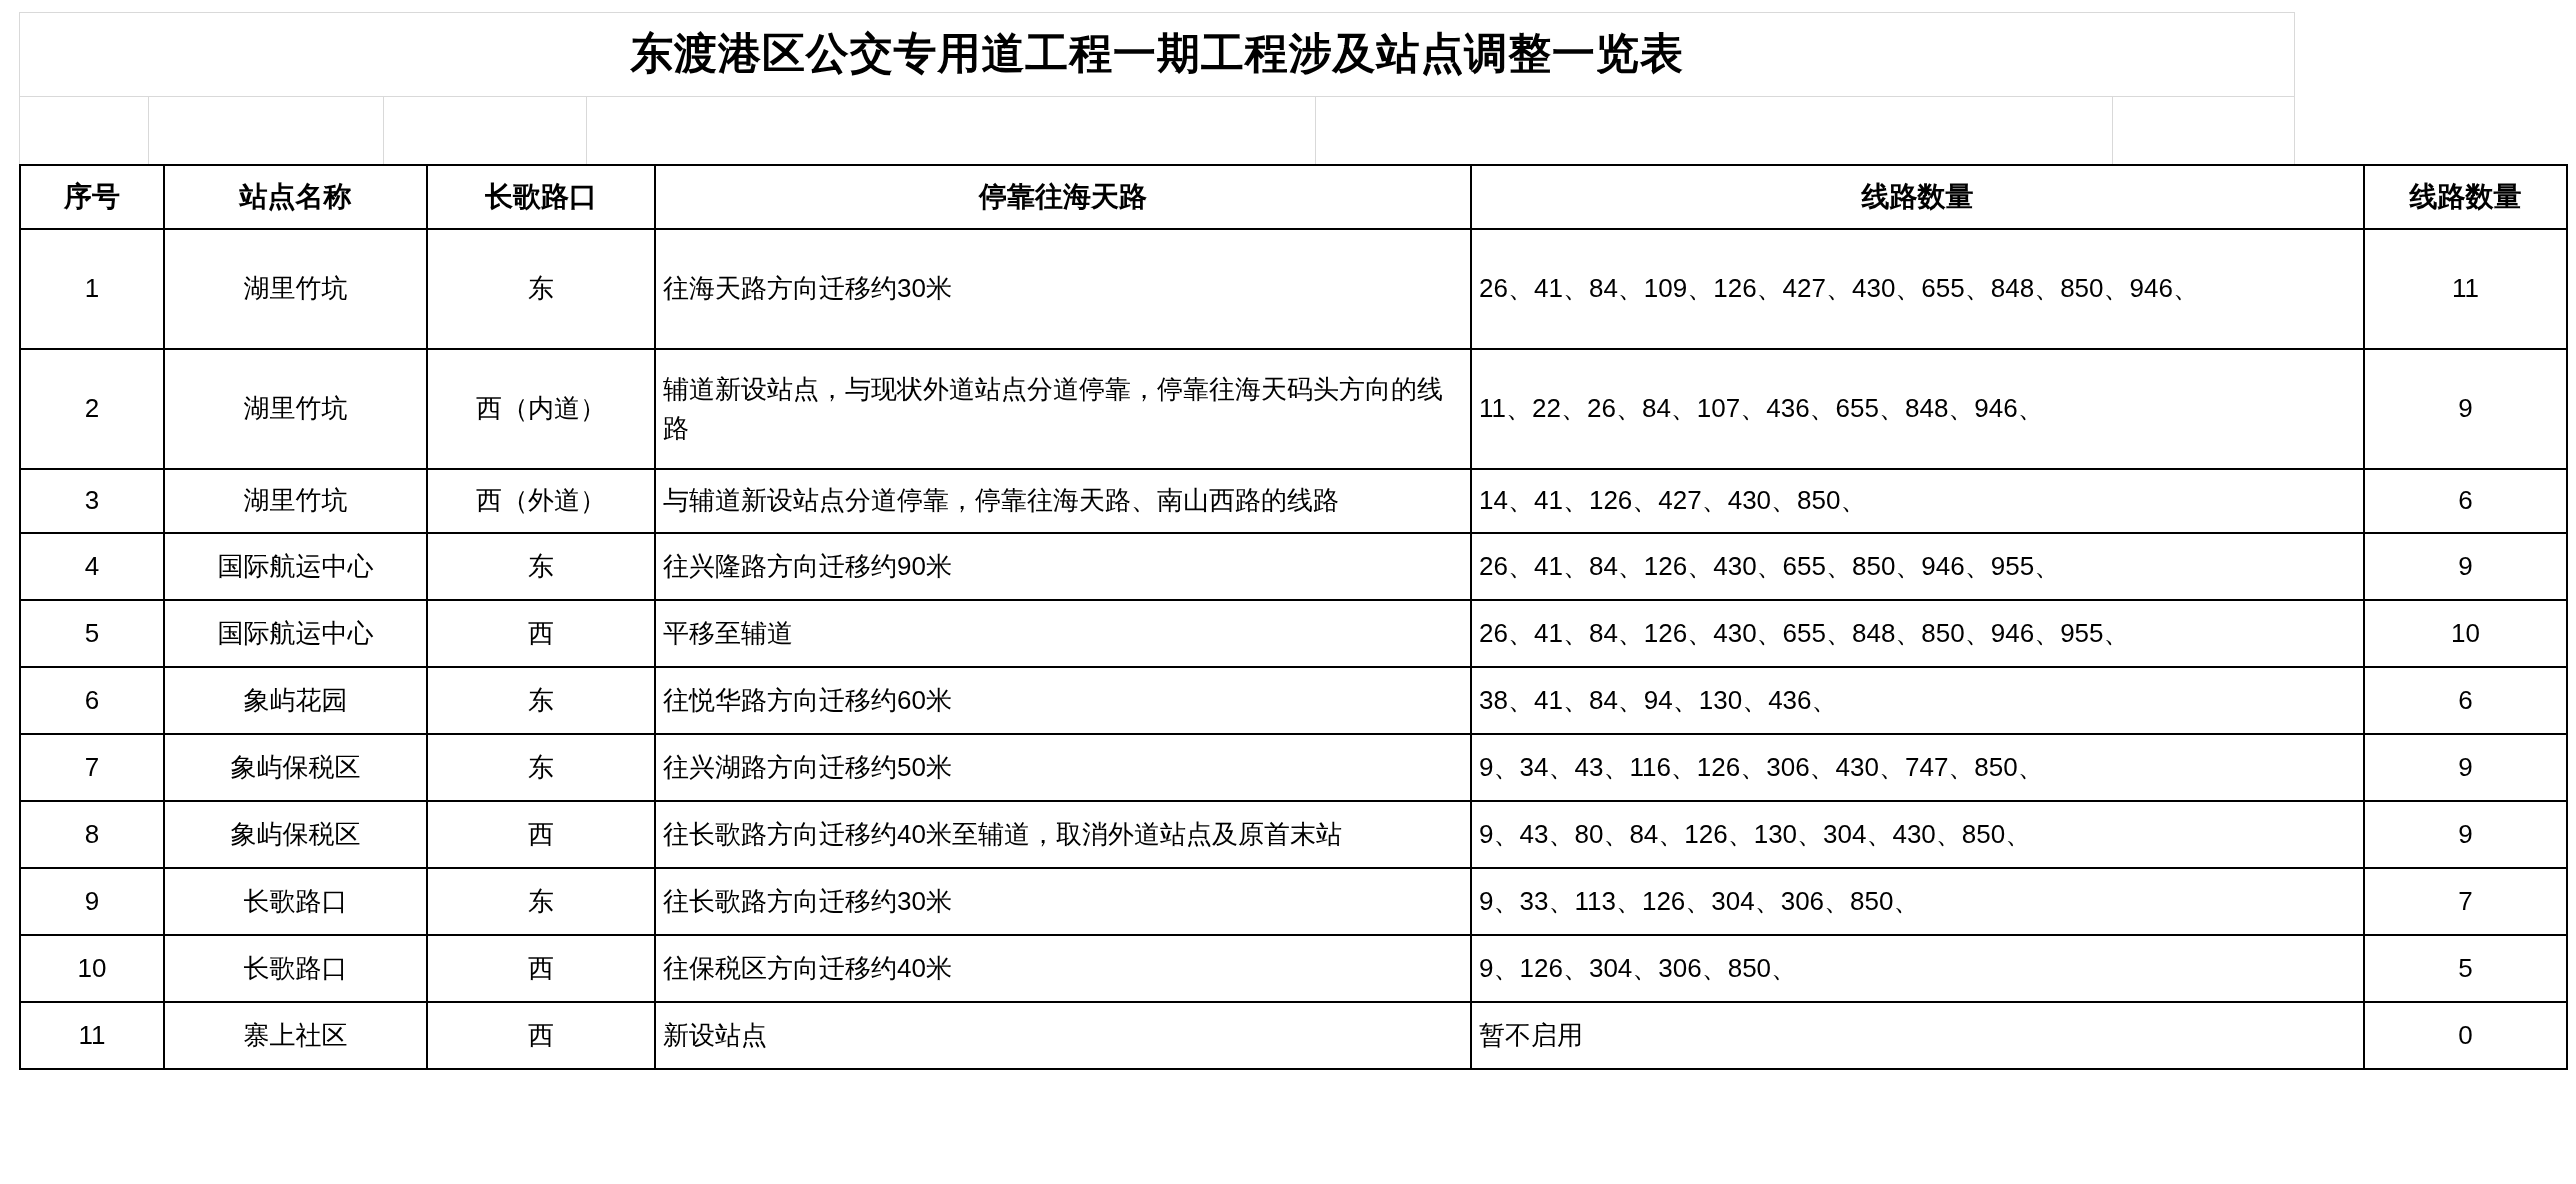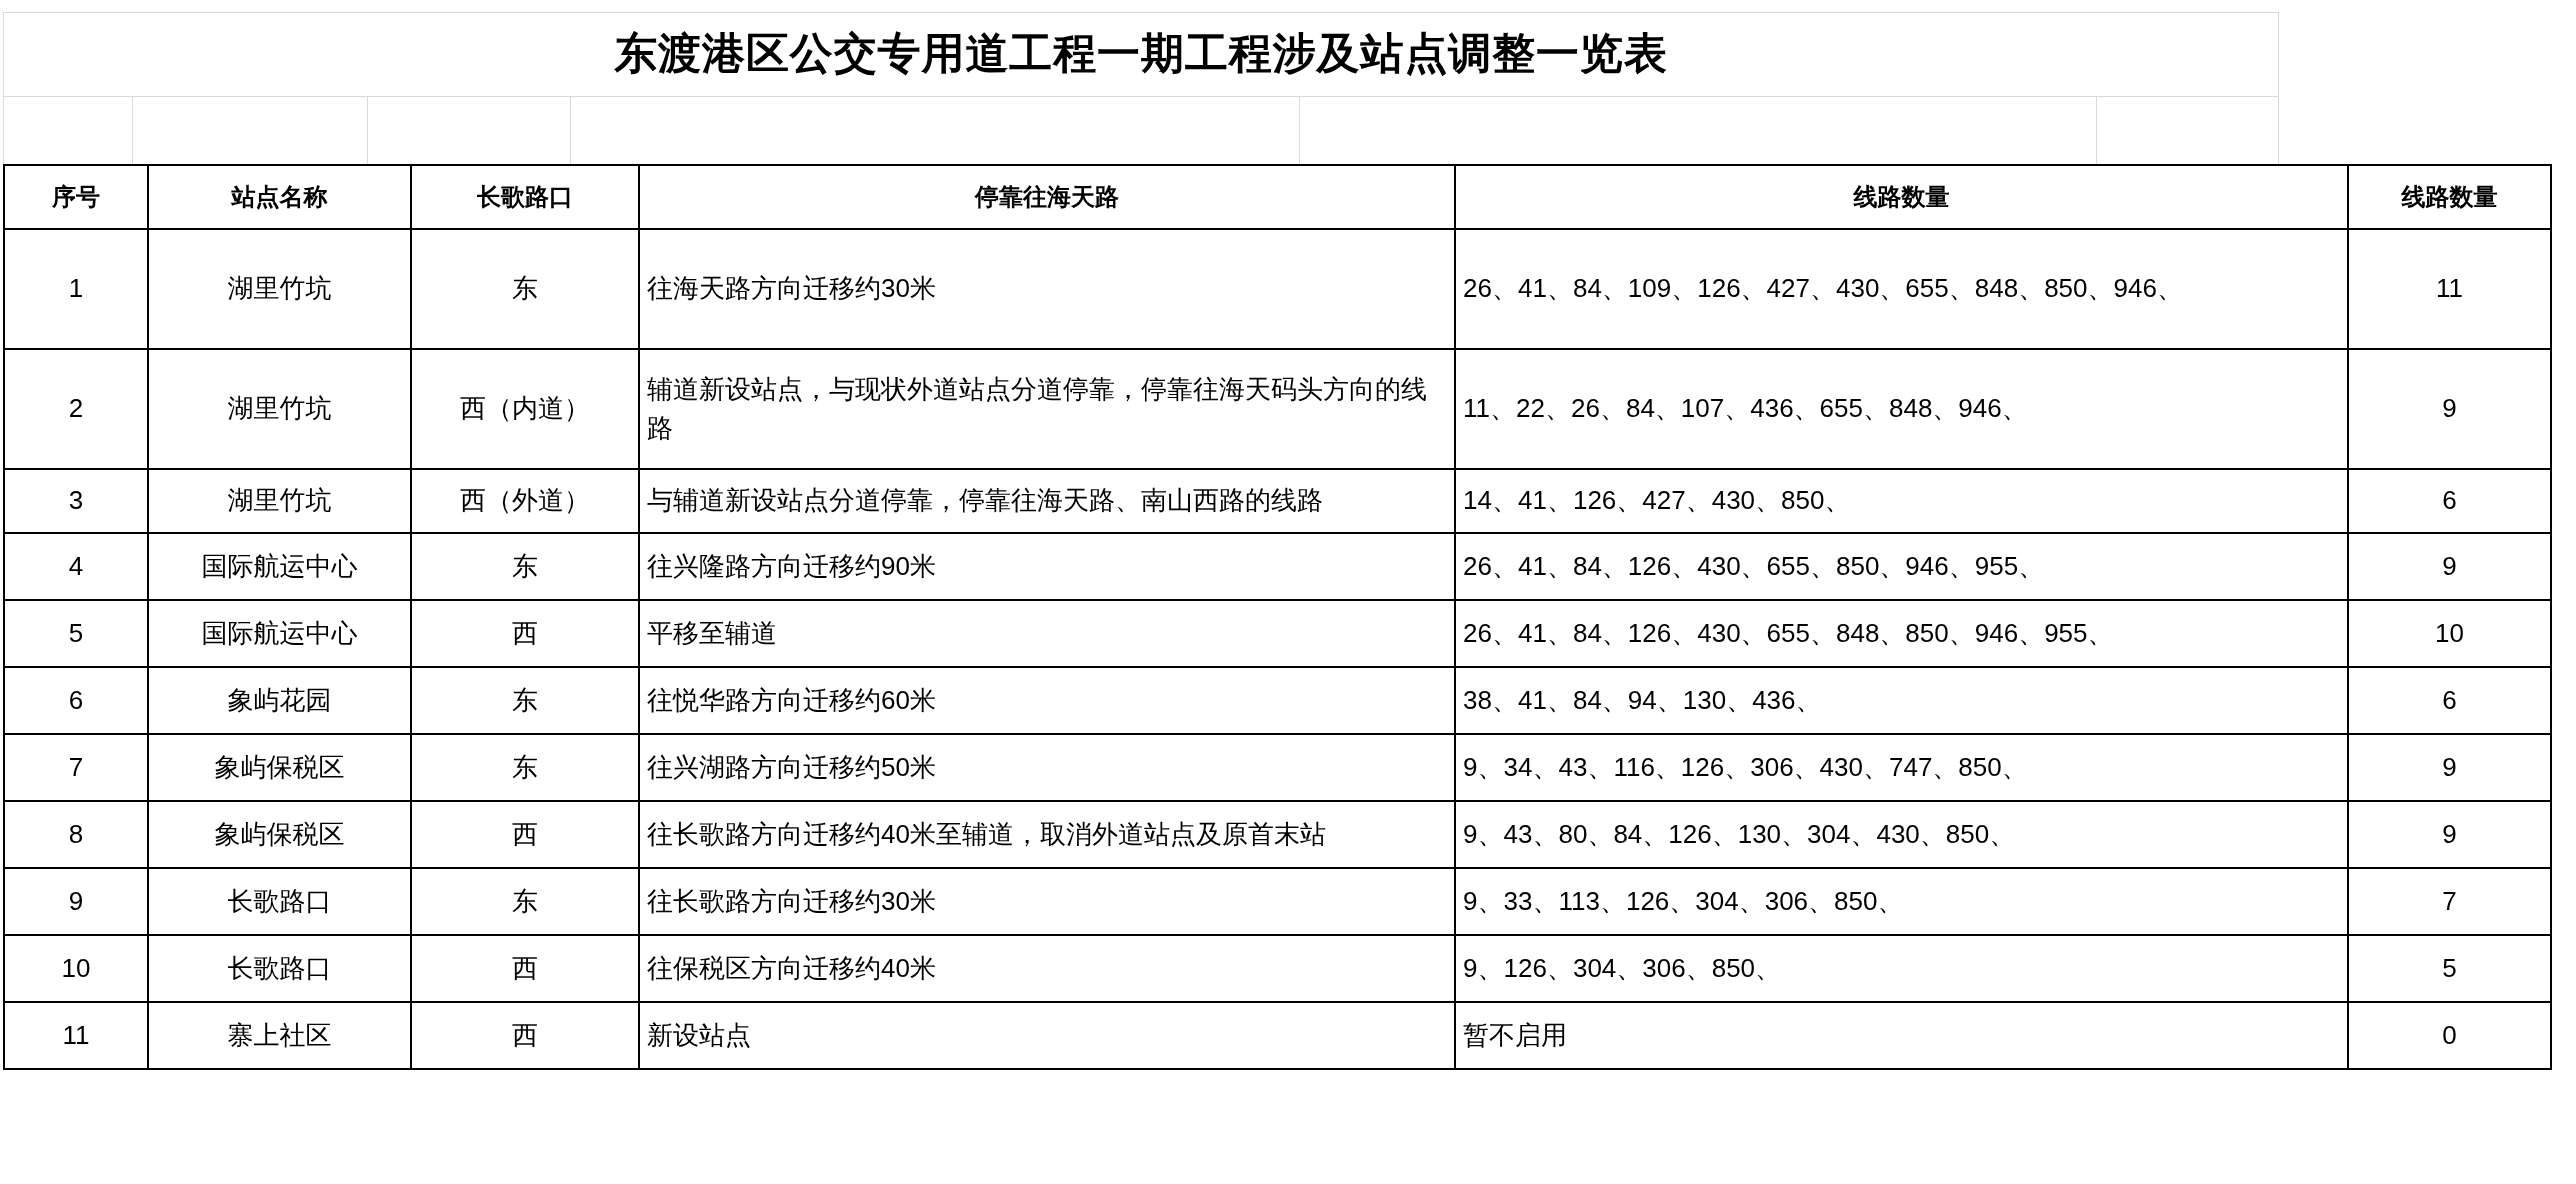--- a/index.html
+++ b/index.html
@@ -6,21 +6,21 @@
   .canvas {
     position: relative;
     width: 2576px;
     height: 1185px;
     background: #ffffff;
     font-family: "Liberation Sans", sans-serif;
     color: #000000;
   }
   .sheet {
     position: absolute;
-    left: 3px;
+    left: 19px;
     top: 11.6px;
     width: 2276px;
   }
   
   .title-cell {
     box-sizing: border-box;
     height: 85px;
     border: 1.8px solid #d9d9d9;
     display: flex;
     align-items: center;
@@ -50,21 +50,21 @@
     width: 2547px;
     background: #ffffff;
   }
   table.stations th, table.stations td {
     box-sizing: border-box;
     border: 2.7px solid #000000;
     overflow: hidden;
   }
   table.stations th {
     height: 64px;
-    font-size: 24px;
+    font-size: 28px;
     font-weight: bold;
     vertical-align: middle;
     padding: 0 3.6px;
     white-space: nowrap;
   }
   table.stations td {
     font-size: 26px;
     line-height: 1.5;
     vertical-align: middle;
     padding: 0 7.1px;

